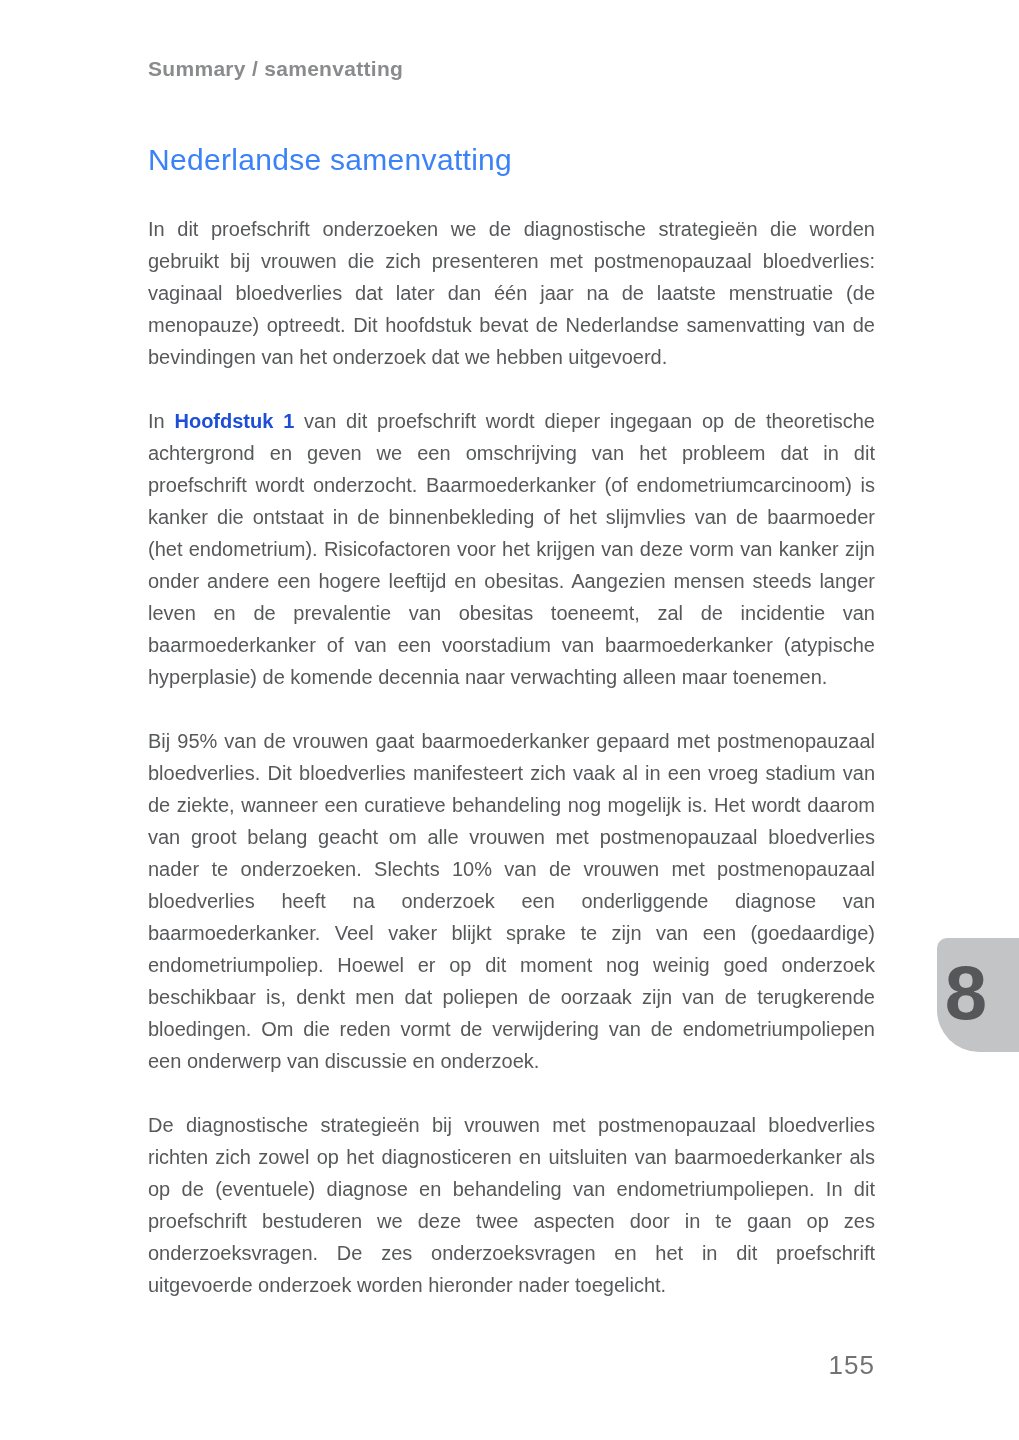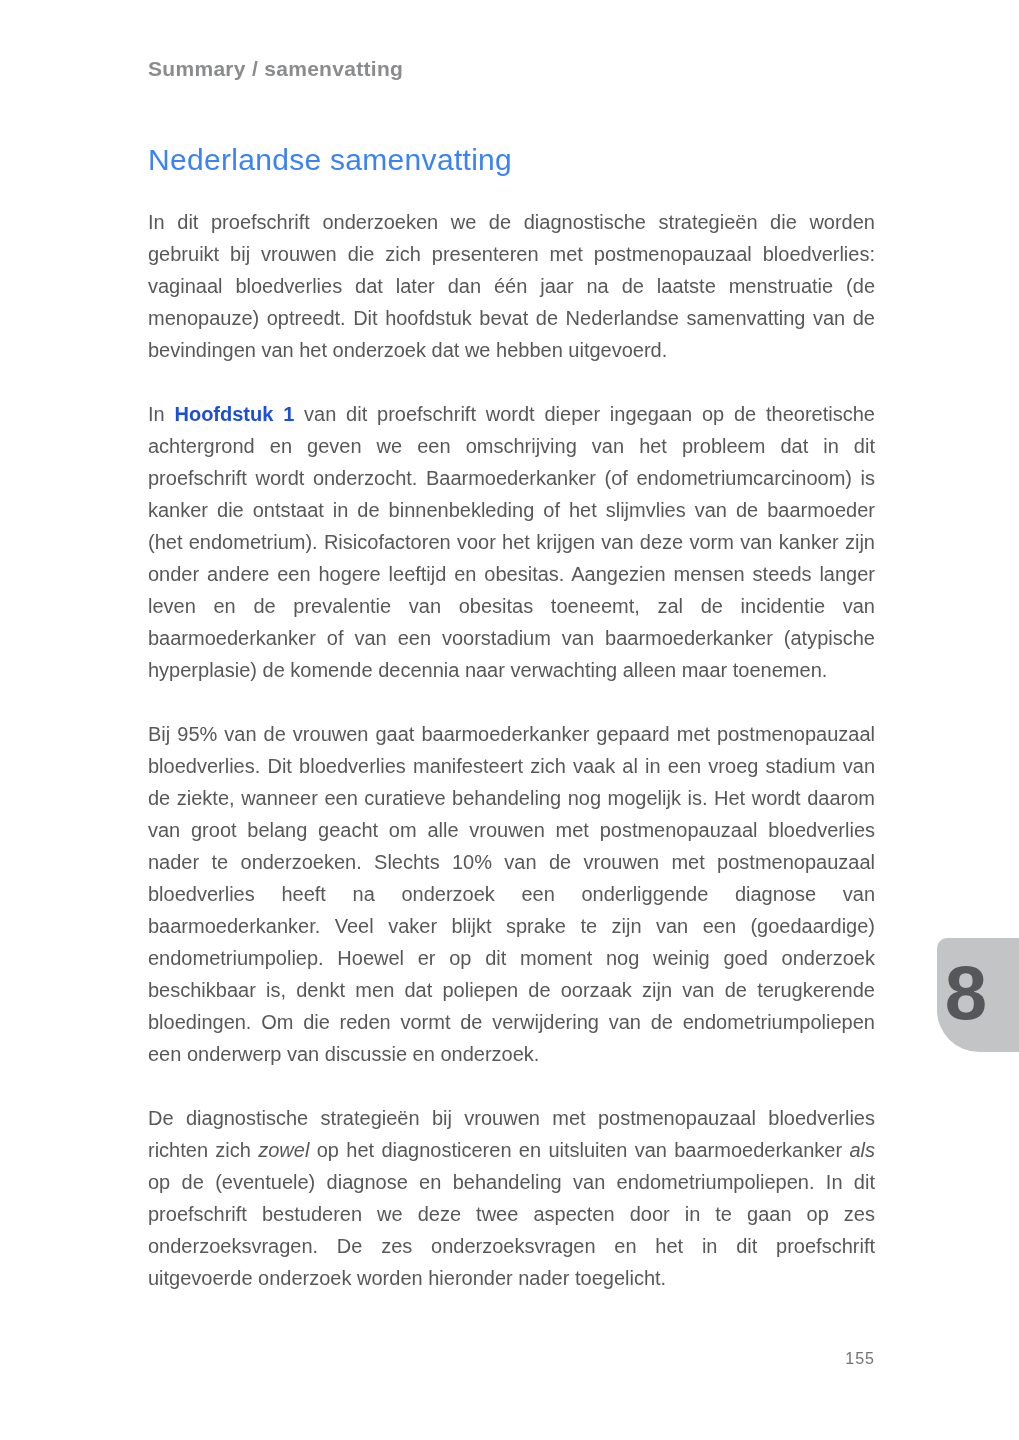--- a/index.html
+++ b/index.html
@@ -37,34 +37,34 @@
     top: 143px;
     left: 0;
     width: 100%;
     font-size: 30px;
     font-weight: normal;
     letter-spacing: 0.3px;
     color: #3b82f6;
   }
   .paragraphs {
     position: absolute;
-    top: 206px;
+    top: 213px;
     left: 0;
     width: 100%;
   }
   .paragraphs p {
     margin: 0 0 32px 0;
     font-size: 20px;
     line-height: 32px;
     color: #57585a;
     text-align: justify;
     text-justify: inter-word;
   }
   .paragraphs p span.seg-bold { font-weight: bold; color: #1d4ed8; }
-  .paragraphs p span.seg-italic { font-style: italic; }
+  .paragraphs p span.seg-italic { }
   .chapter-tab {
     position: absolute;
     top: 938px;
     right: 0;
     width: 82px;
     height: 114px;
     background: #c3c4c6;
     border-radius: 10px 0 0 42px;
     display: flex;
     align-items: center;
@@ -76,21 +76,21 @@
     color: #55575a;
     line-height: 1;
     transform: translate(-12px, -2px);
   }
   .page-number {
     position: absolute;
     top: 1350px;
     left: 0;
     width: 100%;
     text-align: right;
-    font-size: 16px;
+    font-size: 26px;
     letter-spacing: 1px;
     color: #717274;
   }
 </style>
 </head>
 <body>
 
 <div class="page">
   <div class="content">
     <div class="running-header">Summary / samenvatting</div>

